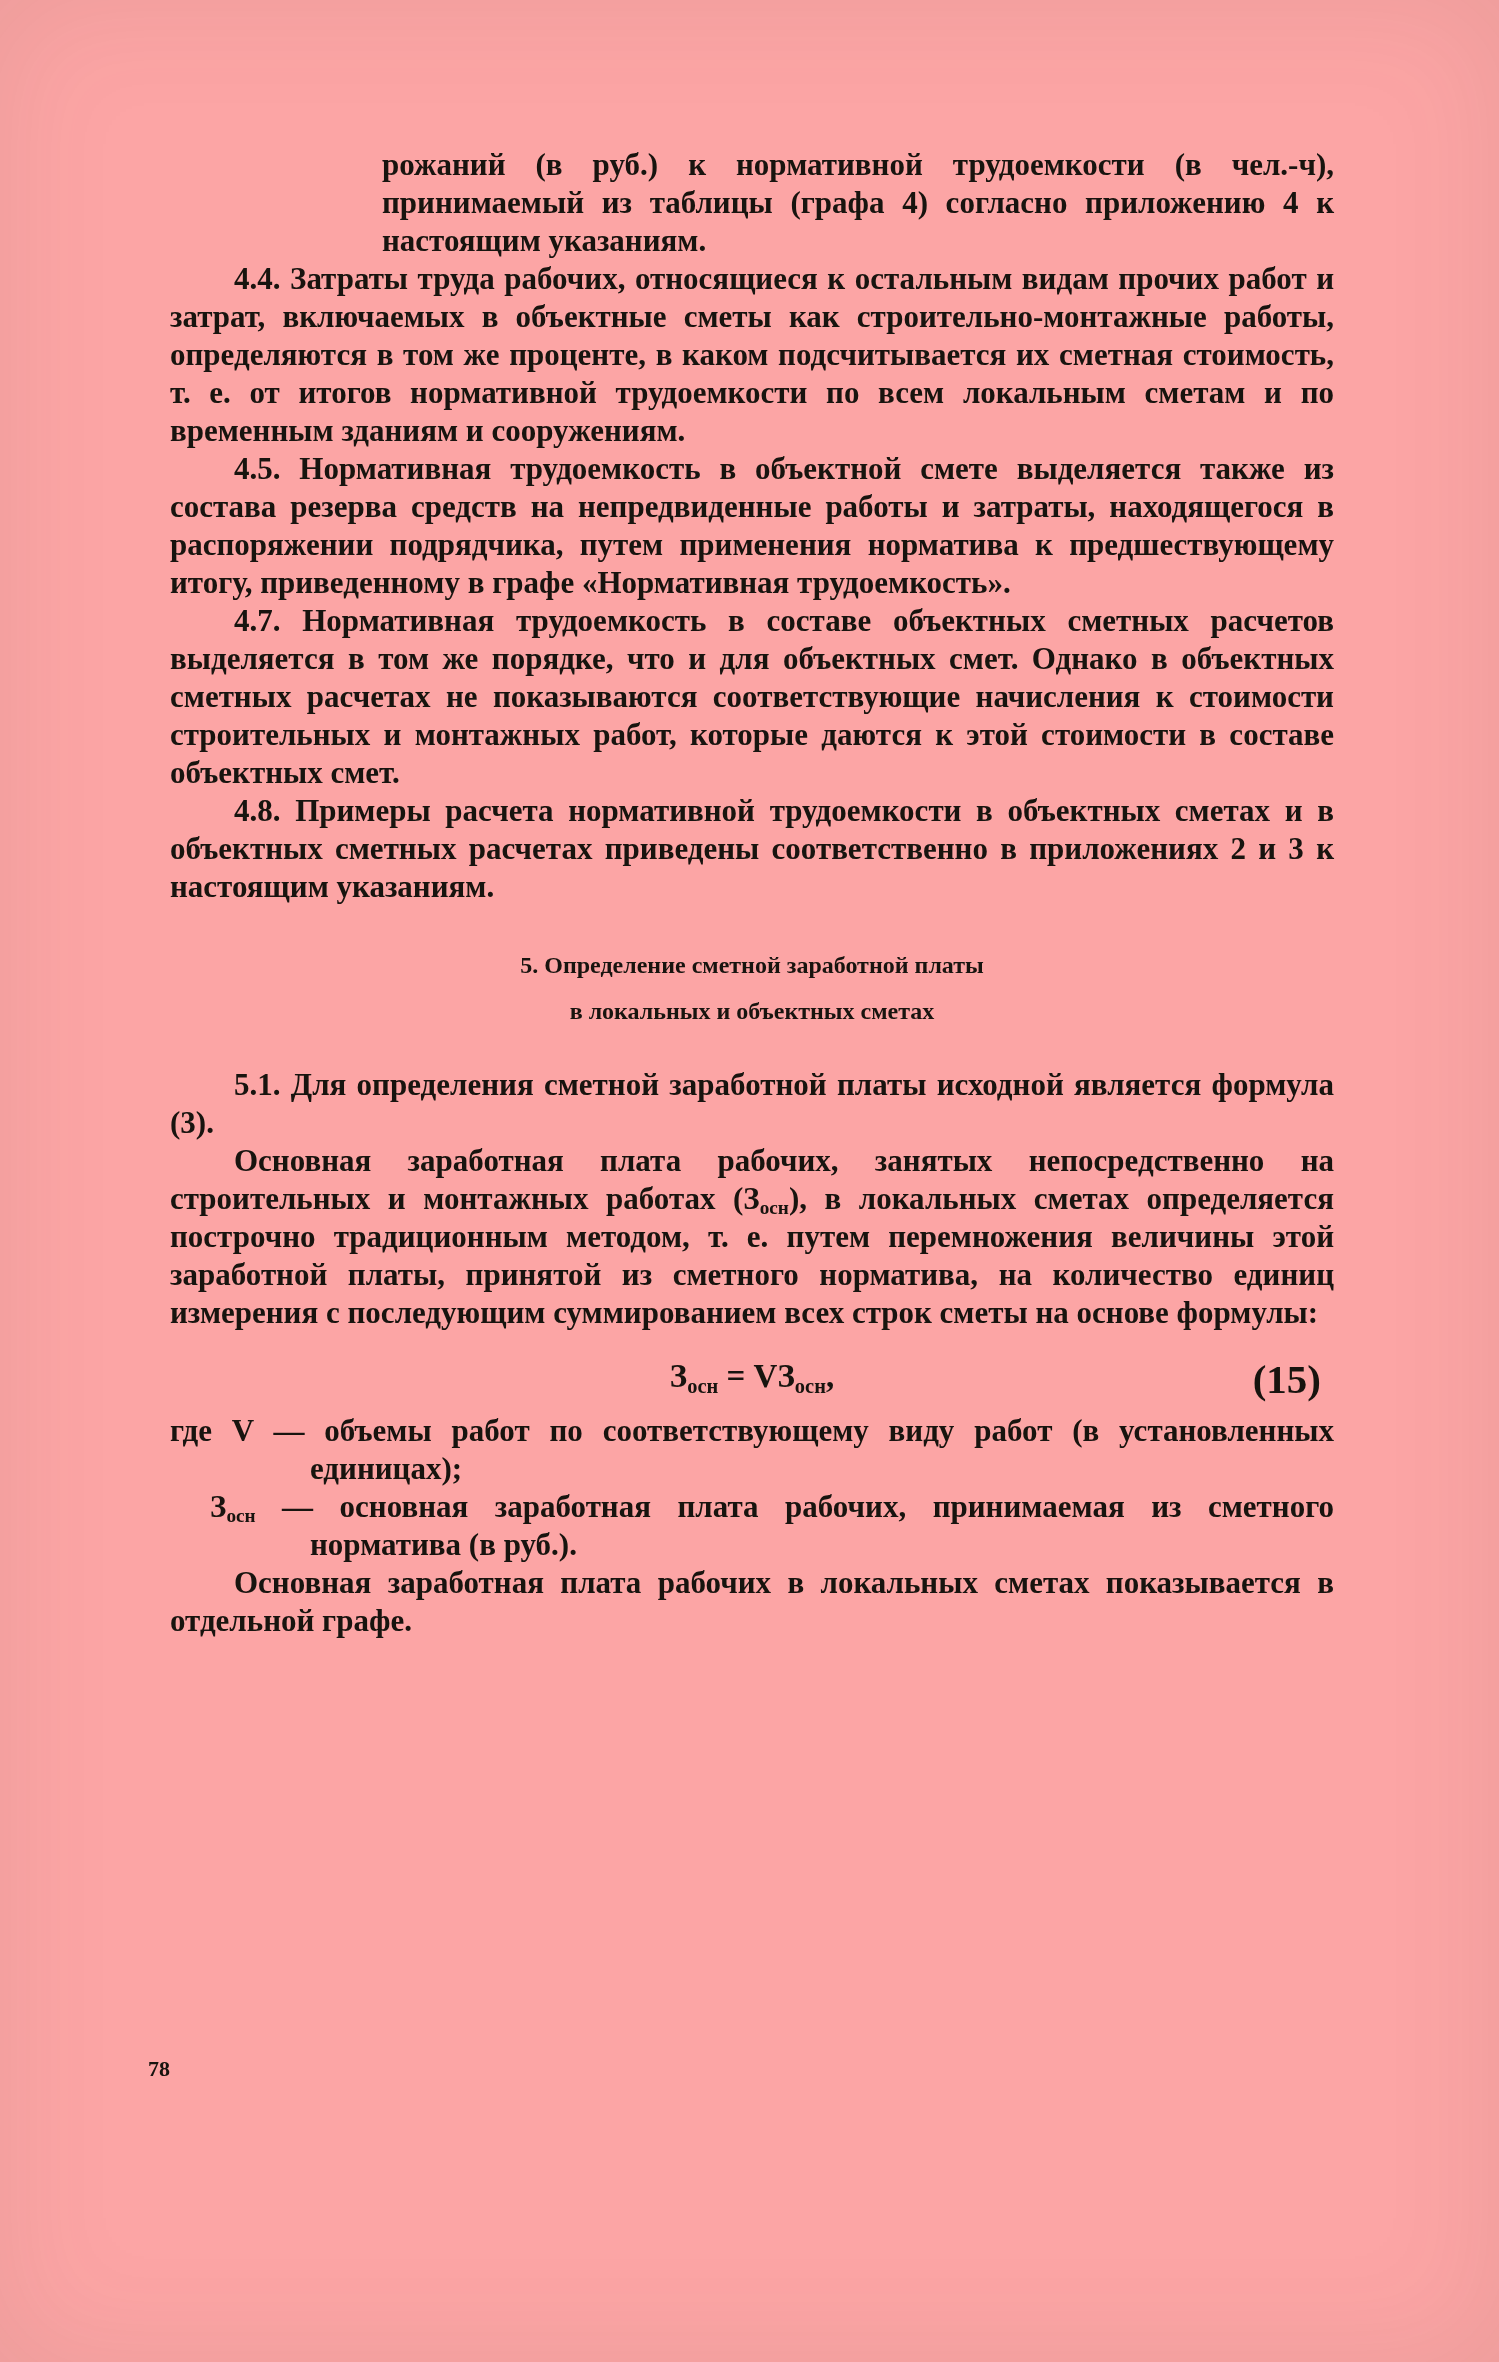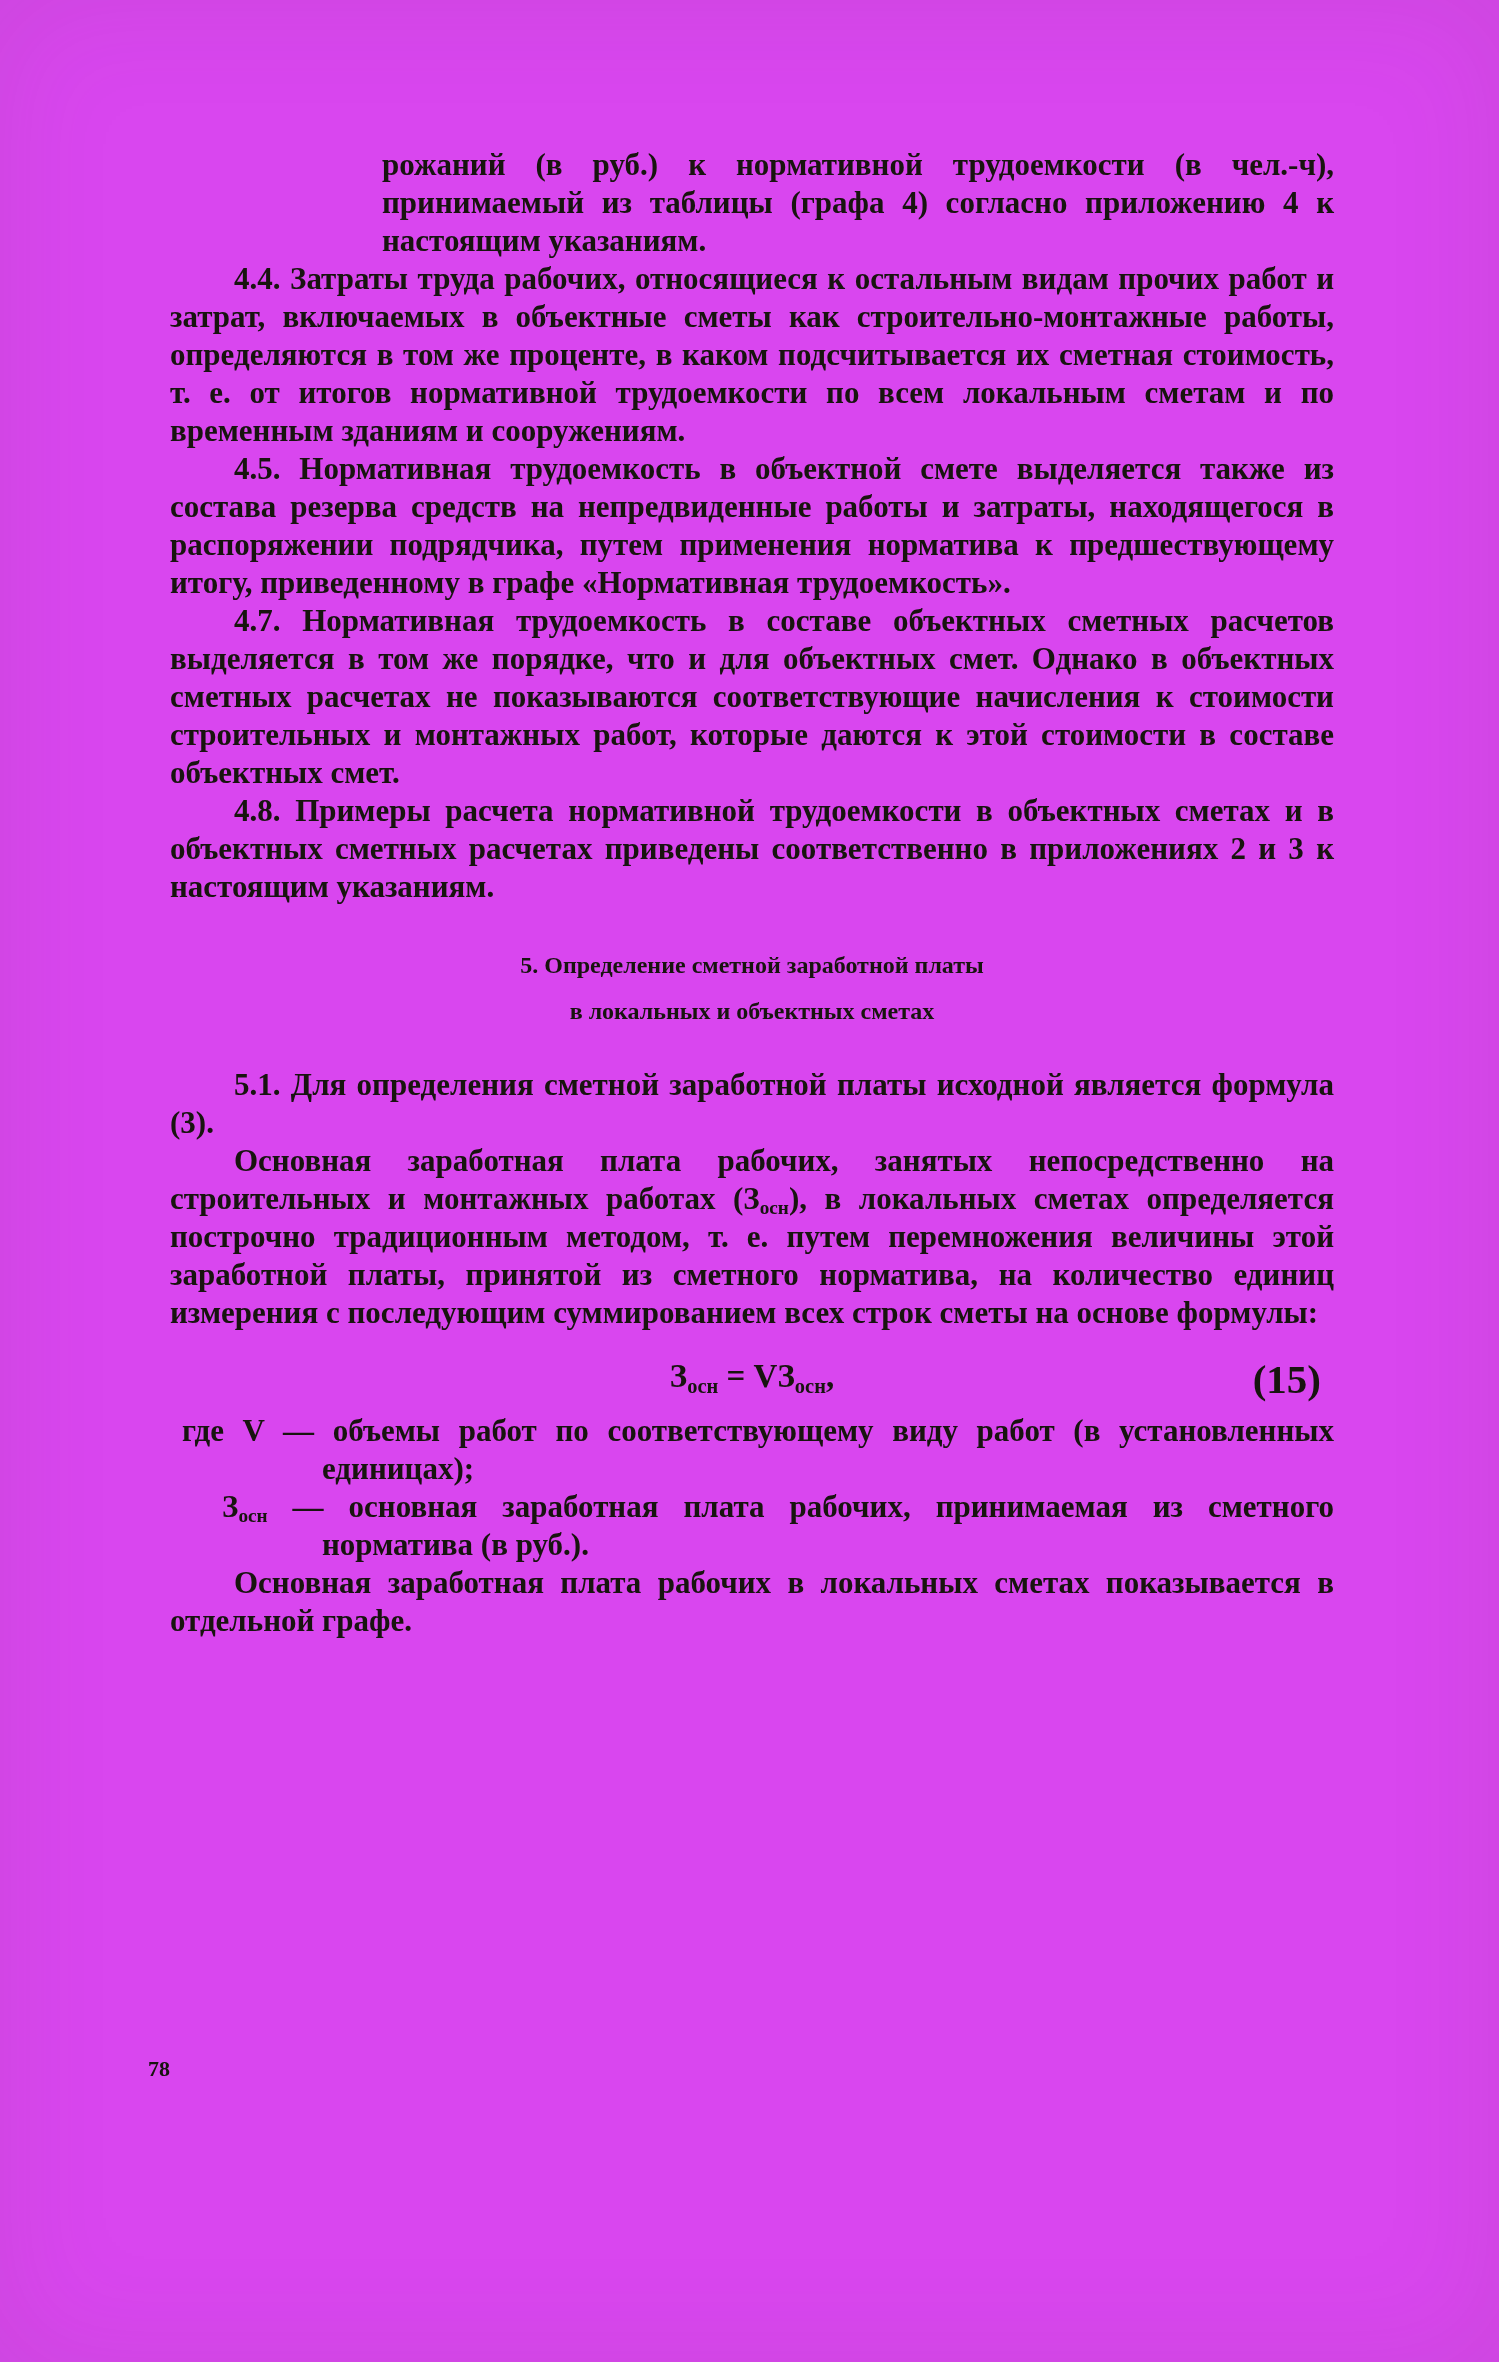--- a/index.html
+++ b/index.html
@@ -1,29 +1,29 @@
 <!DOCTYPE html>
 <html><head>
 <meta charset="utf-8">
 <style>
   * { margin:0; padding:0; box-sizing:border-box; }
   html, body { width:1499px; height:2362px; }
   body { background:#e8e5df; font-family:"Liberation Serif","DejaVu Serif",serif; }
   .page {
     position:relative; width:1499px; height:2362px;
-    background:#d946ef; color:#18140f; overflow:hidden;
+    background:#fca5a5; color:#18140f; overflow:hidden;
     box-shadow: inset 0 0 120px rgba(90,80,60,0.10);
   }
   .textblock {
     position:absolute; left:170px; top:146px; width:1164px;
     font-size:31px; line-height:38px; font-weight:bold;
     text-align:justify;
   }
   .para { text-indent:64px; }
-  .noindent { text-indent:0;margin-left:12px; }
+  .noindent { text-indent:0; }
   .cont { margin-left:212px; text-indent:0; }
   .heading { text-align:center; text-indent:0; font-size:24px; line-height:46px; margin:36px 0 32px; font-weight:bold; }
   .formula-row { position:relative; text-align:center; text-indent:0; font-size:33px; line-height:44px; margin:22px 11px 14px; }
   .formula-num { position:absolute; right:2px; top:3px; font-size:41px; }
   sub { font-size:0.62em; line-height:0; vertical-align:-0.28em; }
   .def-v { padding-left:140px; text-indent:-140px; }
   .def-z { padding-left:140px; text-indent:-100px; }
   .page-num { position:absolute; left:148px; top:2056px; font-size:22px; font-weight:bold; }
 </style>
 </head>

